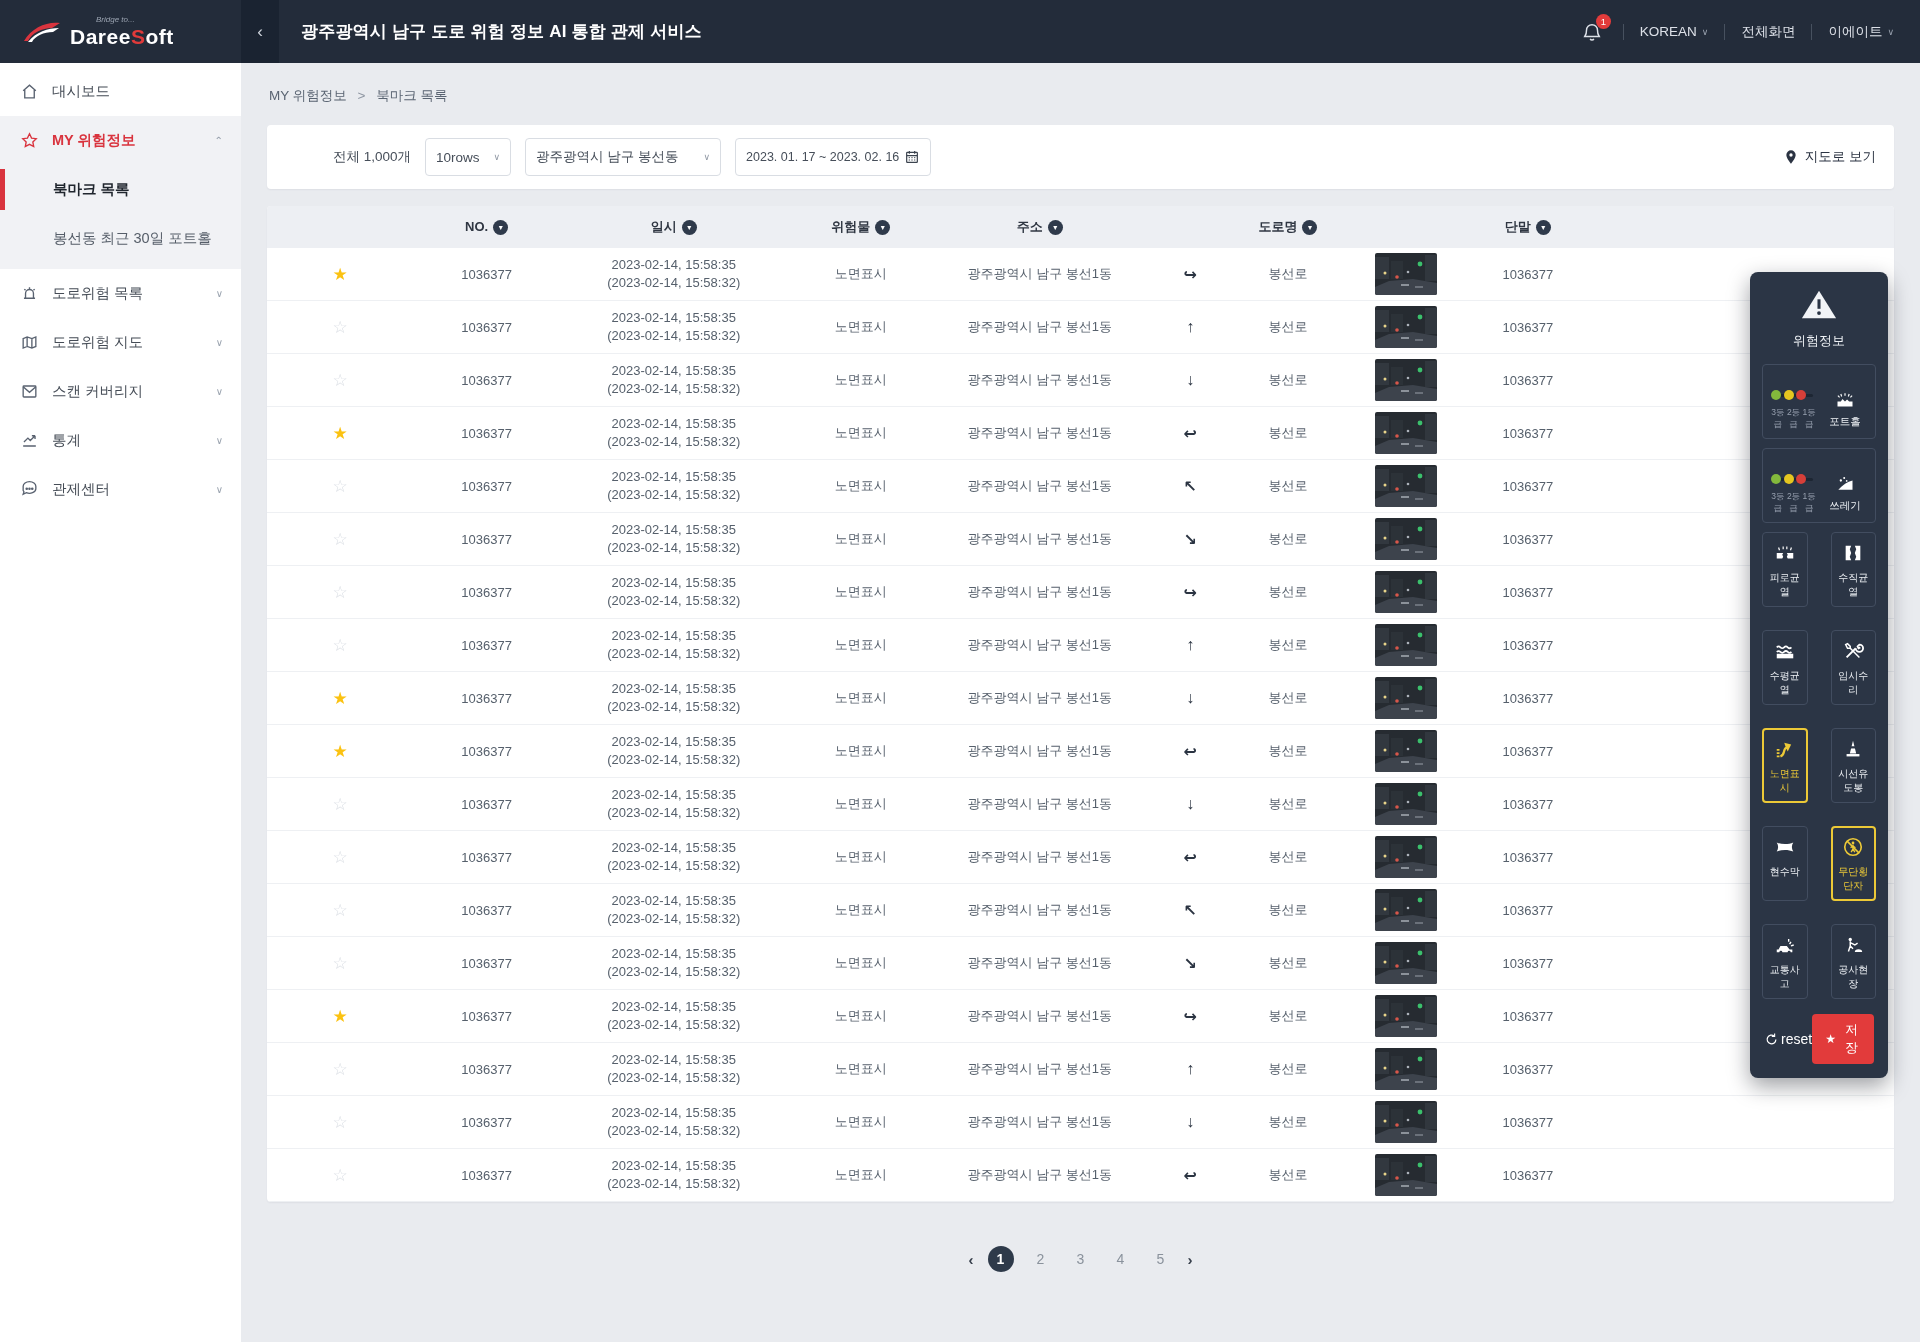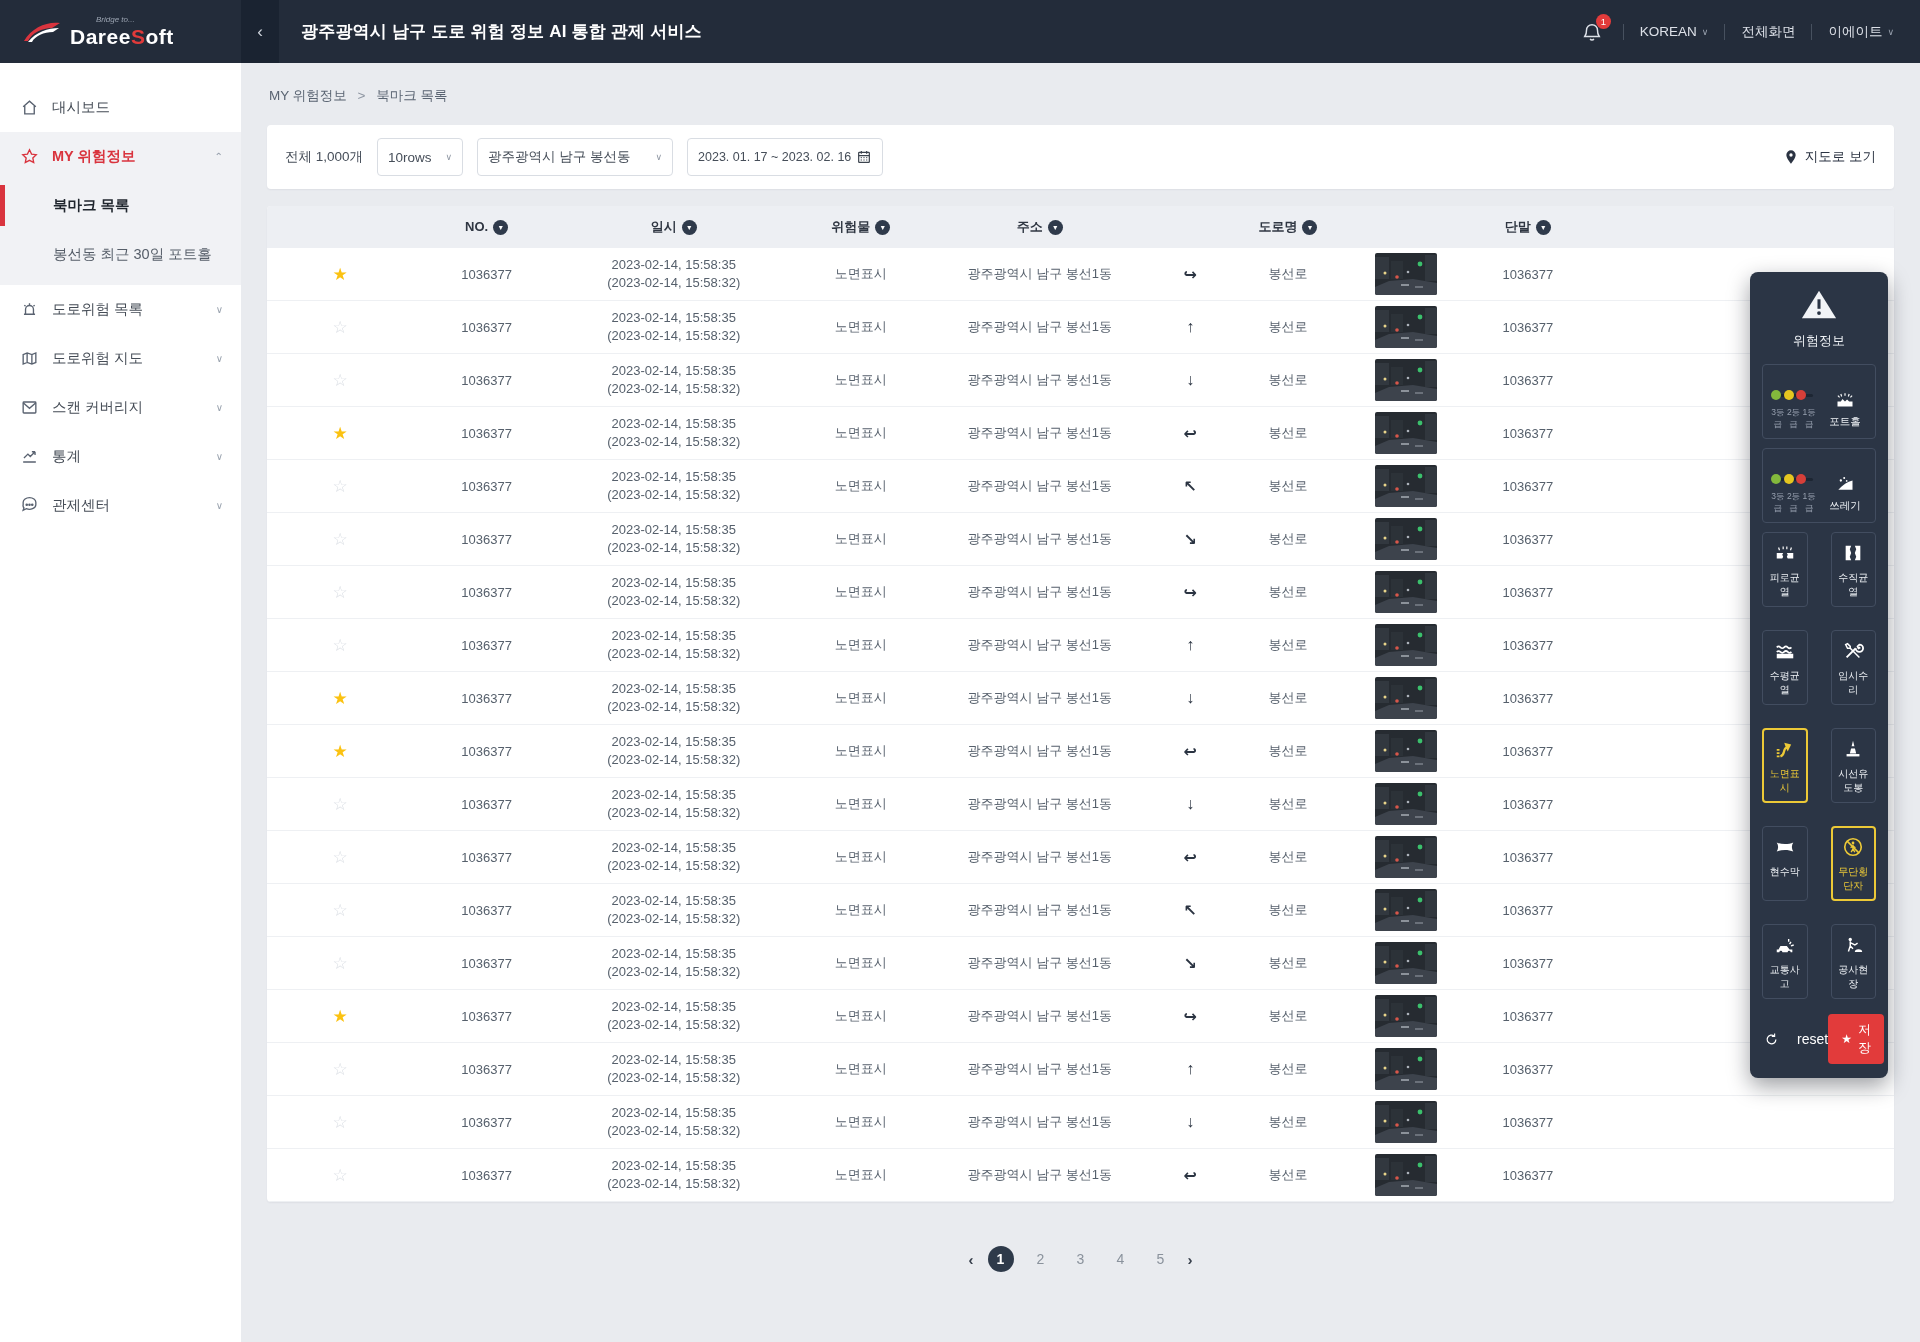--- a/index.html
+++ b/index.html
@@ -18,38 +18,38 @@
   .app-title { font-size:17px; font-weight:bold; margin-left:22px; letter-spacing:.2px;text-align:right; }
   .top-right { margin-left:auto; display:flex; align-items:center; gap:16px; padding-right:26px; font-size:13.5px; color:#dde1e8; }
   .top-sep { width:1px; height:16px; background:#47515f; }
   .bell-wrap { position:relative; width:26px; height:26px; }
   .bell-badge { position:absolute; top:-5px; right:-4px; min-width:15px; height:15px; background:#e23b3b; border-radius:8px; font-size:9.5px; color:#fff; display:flex; align-items:center; justify-content:center; padding:0 3px; }
   .chev-sm { font-size:9px; color:#9aa3b0; margin-left:5px; }
   .top-item { display:flex; align-items:center; cursor:pointer; }
 
   
   .layout { display:flex; height:1279px; }
-  .sidebar { width:241px; background:#fff; flex:0 0 auto; padding-top:20px; }
+  .sidebar { width:241px; background:#fff; flex:0 0 auto; padding-top:4px; }
   .side-item { height:49px; display:flex; align-items:center; padding:0 18px 0 20px; font-size:14.5px; color:#454c56; cursor:pointer; }
   .side-item svg { width:19px; height:19px; margin-right:13px; stroke:#596270; }
   .side-item .chev { margin-left:auto; font-size:10px; color:#9aa3af; }
   .my-group { background:#f1f2f5; padding-bottom:6px; }
   .my-head { color:#d9343e; font-weight:bold; }
   .my-head svg { stroke:#d9343e; }
   .sub-item { height:49px; display:flex; align-items:center; padding-left:53px; font-size:14.5px; color:#565e69; cursor:pointer; position:relative; }
   .sub-item.active { color:#20262e; font-weight:bold; }
   .sub-item.active::before { content:""; position:absolute; left:0; top:4px; bottom:4px; width:5px; background:#d9343e; }
 
   
   .main { flex:1; position:relative; padding:20px 26px 0 26px; }
   .breadcrumb { font-size:13.5px; color:#5a6472; margin:4px 0 20px 2px; }
   .breadcrumb .sep { margin:0 7px; color:#8d95a1; }
 
   .filter-card { background:#fff; border-radius:4px; height:64px; display:flex; align-items:center; padding:0 18px; gap:14px; box-shadow:0 1px 2px rgba(30,40,60,.06); }
-  .filter-total { font-size:13.5px; color:#464e59; }
+  .filter-total { font-size:13.5px; color:#464e59;margin-left:48px; }
   .sel-box { height:38px; border:1px solid #d9dde3; border-radius:4px; background:#fff; display:flex; align-items:center; justify-content:space-between; padding:0 10px; font-size:13.5px; color:#464e59; cursor:pointer; }
   .sel-rows { width:86px; }
   .sel-region { width:196px; }
   .date-box { width:196px; height:38px; border:1px solid #d9dde3; border-radius:4px; display:flex; align-items:center; justify-content:space-between; padding:0 10px; font-size:12.5px; color:#464e59; cursor:pointer; }
   .sel-box .chev { font-size:9px; color:#8d95a1; }
   .map-link { margin-left:auto; display:flex; align-items:center; gap:6px; font-size:13.5px; color:#2b3342; font-weight:normal; cursor:pointer; }
 
   
   .table-card { background:#fff; border-radius:4px; margin-top:17px; box-shadow:0 1px 2px rgba(30,40,60,.06); overflow:hidden; }
   .thead { display:flex; align-items:center; height:42px; background:#edeff3; font-size:13px; font-weight:bold; color:#2f3642; }
@@ -83,21 +83,21 @@
   .hp-slider-ico { width:46px; flex:0 0 auto; }
   .hp-slider-ico svg { width:24px; height:20px; }
   .hp-slider-ico .lbl { display:block; font-size:10.5px; color:#eef1f5; margin-top:2px; }
   .hp-grid { display:grid; grid-template-columns:1fr 1fr; gap:23px; margin-top:3px; }
   .hp-item { border:1px solid #424d60; border-radius:4px; padding:9px 2px 7px; color:#fff; cursor:pointer; }
   .hp-item svg { width:24px; height:22px; }
   .hp-item .lbl { display:block; font-size:10px; margin-top:3px; color:#eef1f5; }
   .hp-item.selected { border:2px solid #ecc937; color:#ecc937; padding:8px 1px 6px; }
   .hp-item.selected .lbl { color:#ecc937; }
   .hp-footer { display:flex; align-items:center; justify-content:space-between; margin-top:15px; padding:0 2px; }
-  .hp-reset { display:flex; align-items:flex-end; gap:18px; font-size:14px; color:#fff; cursor:pointer; }
+  .hp-reset { display:flex; align-items:flex-end; gap:2px; font-size:14px; color:#fff; cursor:pointer; }
   .hp-save { background:#e23b3b; border:none; border-radius:4px; color:#fff; font-size:13px; padding:7px 13px; display:flex; align-items:center; gap:6px; cursor:pointer; font-family:inherit; }
   .hp-save .s { color:#fff; font-size:12px; }
 </style>
 </head>
 <body>
 
 <div class="topbar">
   <div class="logo-area">
     <svg class="logo-swoosh" viewBox="0 0 40 26">
       <path d="M2 22 C10 8 26 2 38 4 L30 9 C20 9 10 14 6 22 Z" fill="#d9343e"></path>

